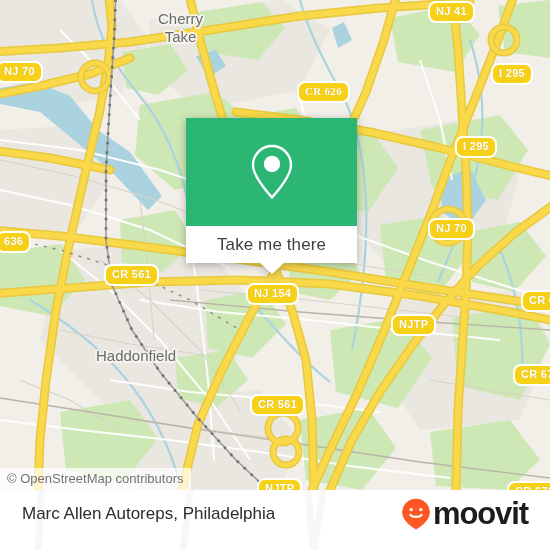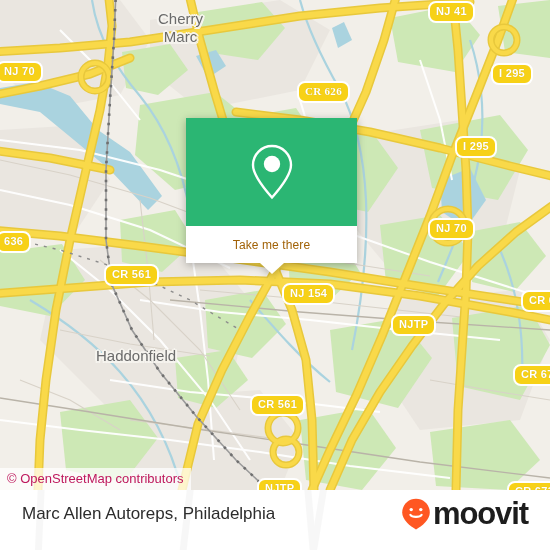--- a/index.html
+++ b/index.html
@@ -39,21 +39,21 @@
     text-shadow:
       -2px 0 #f6f4ef, 2px 0 #f6f4ef, 0 -2px #f6f4ef, 0 2px #f6f4ef,
       -1.5px -1.5px #f6f4ef, 1.5px -1.5px #f6f4ef, -1.5px 1.5px #f6f4ef, 1.5px 1.5px #f6f4ef;
   }
   .place.two-line{text-align:center;line-height:18px;}
 
   
   #attribution{
     position:absolute;left:0;bottom:0;
     background:rgba(255,255,255,.72);
-    color:#be185d;
+    color:#737373;
     font-size:13px;
     line-height:19px;
     padding:1px 7px 2px 7px;
     white-space:nowrap;
   }
 
   
   #card{
     position:absolute;left:186px;top:118px;width:171px;
     filter:drop-shadow(0 2px 4px rgba(0,0,0,.28));
@@ -61,21 +61,21 @@
   #card-top{
     background:#2bb673;height:108px;
     display:flex;align-items:center;justify-content:center;
   }
   #card-bottom{
     background:#ffffff;height:37px;
     display:flex;align-items:center;justify-content:center;
     position:relative;
   }
   #card-label{
-    color:#a16207;font-size:12px;letter-spacing:.1px;white-space:nowrap;
+    color:#404040;font-size:17px;letter-spacing:.1px;white-space:nowrap;
   }
   #card-tail{
     position:absolute;left:50%;top:100%;transform:translateX(-50%);
     width:0;height:0;
     border-left:12px solid transparent;
     border-right:12px solid transparent;
     border-top:11px solid #ffffff;
   }
 
   
@@ -245,33 +245,33 @@
           <path d="M116,-10 L114,40 L110,100 L106,170 L106,240 L112,285 L132,330 L160,372 L196,416 L236,460 L268,490"></path>
         </g>
         <g fill="none" stroke="#8b8b8b" stroke-width="1.4" stroke-dasharray="3 6">
           <path d="M0,236 L60,250 L130,272 L190,300 L240,330"></path>
         </g>
       </g>
     </svg>
 
     <div class="place two-line" style="left:158px;top:10px;">
       <div>Cherry</div>
-      <div>Marc</div>
+      <div>Take</div>
     </div>
     <div class="place" style="left:96px;top:347px;">Haddonfield</div>
 
     <div class="shield" style="left:428px;top:1px;">NJ 41</div>
     <div class="shield" style="left:-4px;top:61px;">NJ 70</div>
     <div class="shield" style="left:491px;top:63px;">I 295</div>
     <div class="shield" style="left:297px;top:81px;font-family:Liberation Serif, serif;">CR 626</div>
     <div class="shield" style="left:455px;top:136px;">I 295</div>
     <div class="shield" style="left:428px;top:218px;">NJ 70</div>
     <div class="shield" style="left:-4px;top:231px;">636</div>
     <div class="shield" style="left:104px;top:264px;">CR 561</div>
-    <div class="shield" style="left:246px;top:283px;margin-left:36px;">NJ 154</div>
+    <div class="shield" style="left:246px;top:283px;">NJ 154</div>
     <div class="shield" style="left:521px;top:290px;">CR 6</div>
     <div class="shield" style="left:391px;top:314px;">NJTP</div>
     <div class="shield" style="left:513px;top:364px;">CR 67</div>
     <div class="shield" style="left:250px;top:394px;">CR 561</div>
     <div class="shield" style="left:257px;top:478px;">NJTP</div>
     <div class="shield" style="left:507px;top:481px;">CR 673</div>
 
     <div id="attribution">© OpenStreetMap contributors</div>
   </div>
 

